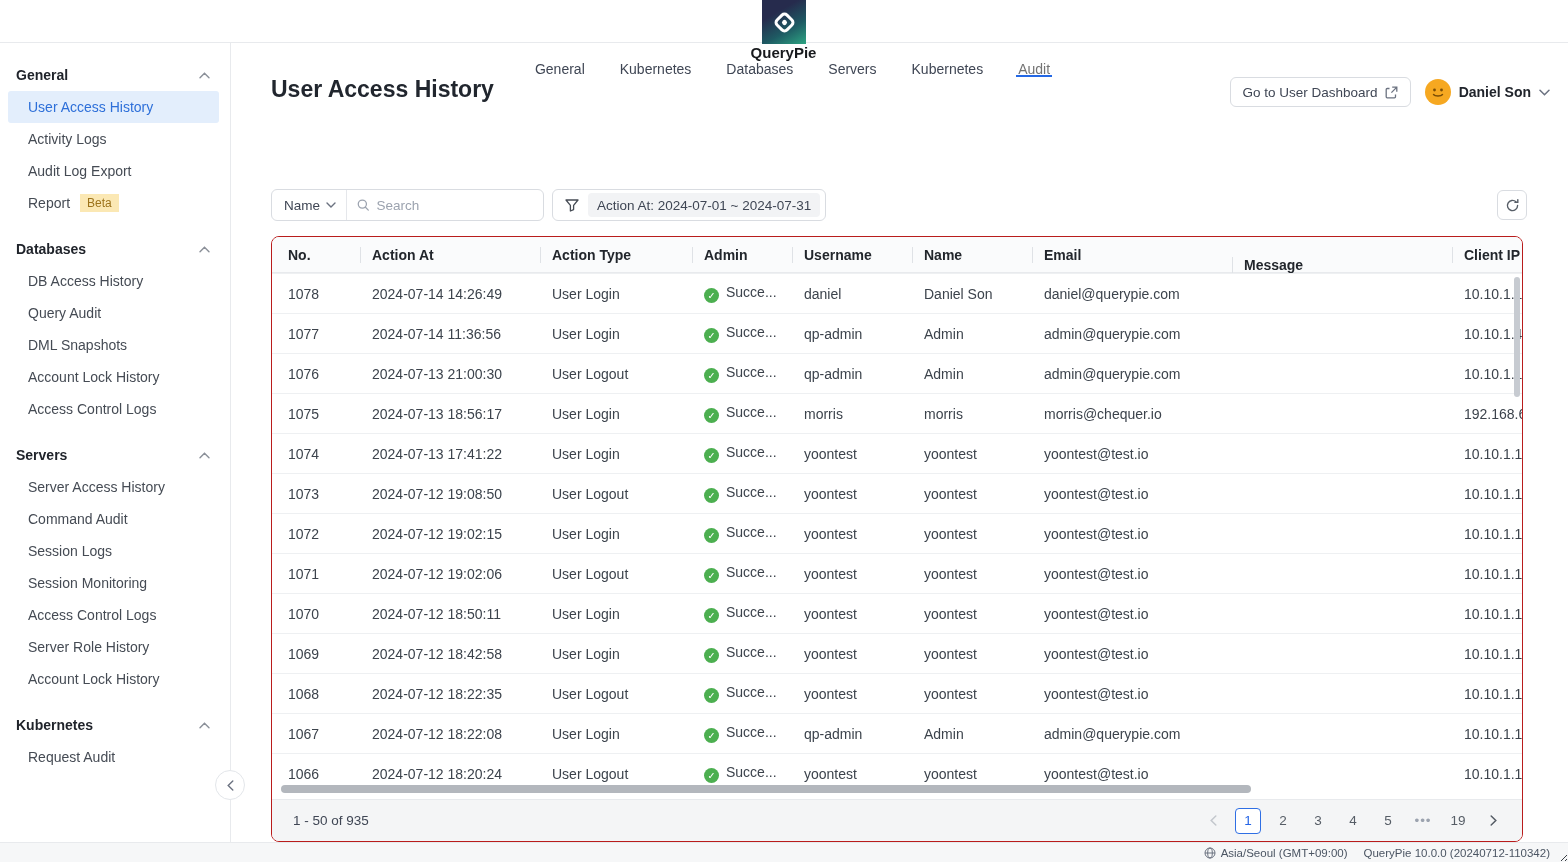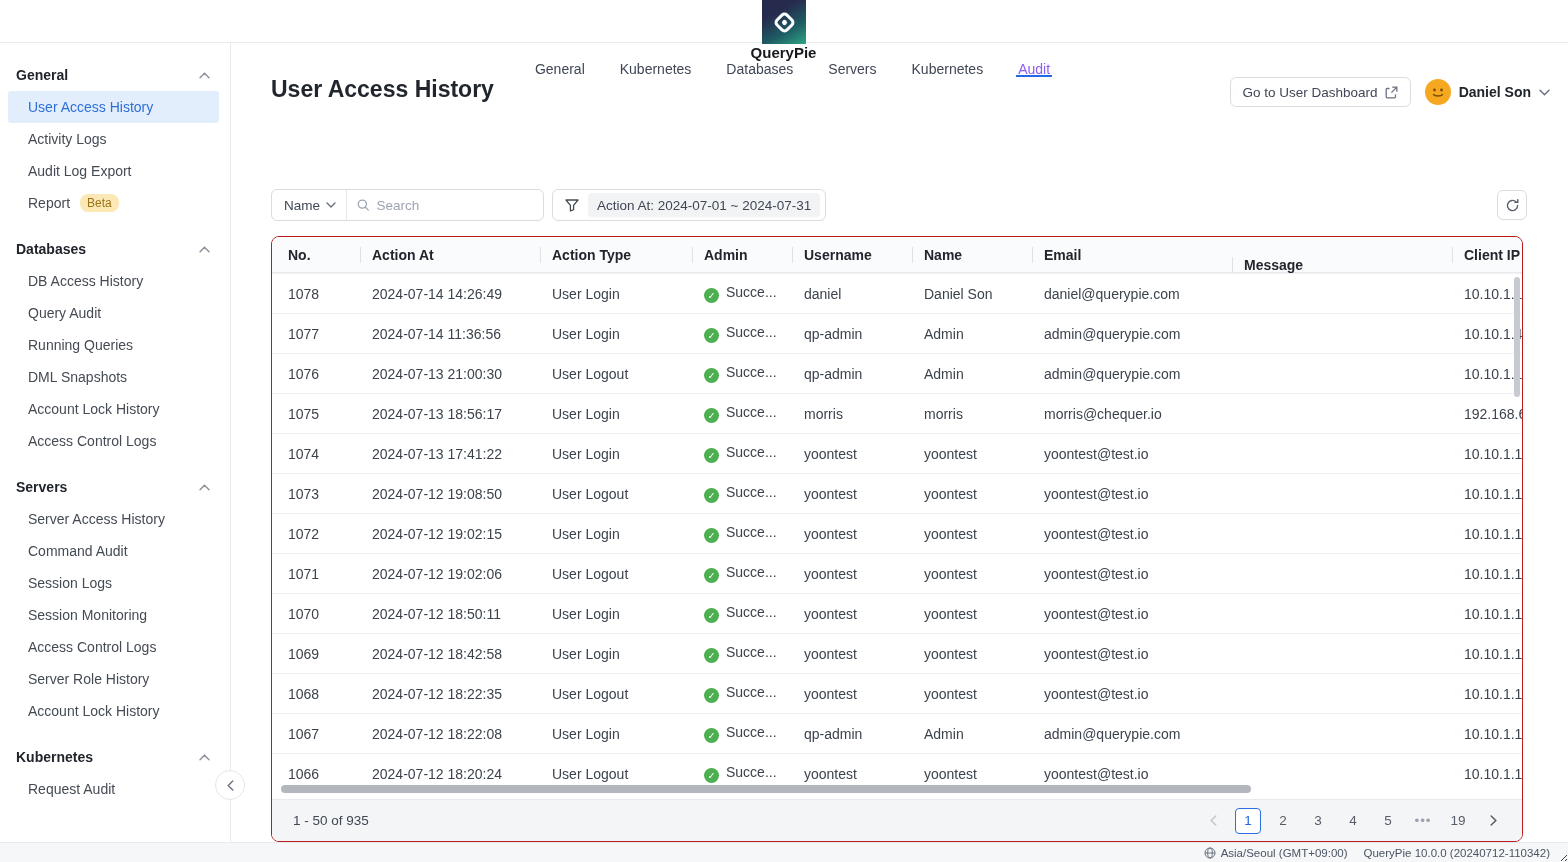--- a/index.html
+++ b/index.html
@@ -13,21 +13,21 @@
     background:linear-gradient(150deg,#262b4d 30%,#1e5a63 65%,#2ea583 100%);
     display:flex; align-items:center; justify-content:center; }
   .logo-mark { width:17px; height:17px; border:3px solid #fff; border-radius:5px;
     transform:rotate(45deg); display:flex; align-items:center; justify-content:center; }
   .logo-mark i { width:5px; height:5px; background:#fff; border-radius:50%; display:block; }
   .brand { font-size:15px; font-weight:700; color:#17191c; padding:0 19px 0 18px; }
   .nav-divider { width:1px; height:22px; background:#e5e7eb; }
   .nav-items { display:flex; align-items:center; gap:35px; padding-left:17px; height:100%; }
   .nav-item { font-size:14px; color:#3f4654; height:100%; display:flex; align-items:center;
     position:relative; cursor:pointer; }
-  .nav-item.active { color:#8b5cf6; }
+  .nav-item.active { color:#737373; }
   .nav-item.active::after { content:""; position:absolute; left:-2px; right:-2px; bottom:0;
     height:2px; background:#2468e5; }
   .topnav-right { margin-left:auto; display:flex; align-items:center; gap:14px; padding-right:18px; }
   .dash-btn { height:30px; border:1px solid #d9dce1; border-radius:6px; background:#fff;
     display:flex; align-items:center; gap:7px; padding:0 12px; font-size:13.5px; color:#3f4654;
     cursor:pointer; }
   .user-chip { display:flex; align-items:center; gap:8px; cursor:pointer; }
   .user-name { font-size:14px; font-weight:600; color:#20242b; }
 
   
@@ -35,21 +35,21 @@
     border-right:1px solid #e8eaed; padding-top:16px; overflow:hidden; }
   .sec-head { height:32px; display:flex; align-items:center; justify-content:space-between;
     padding:0 20px 0 16px; font-size:14px; font-weight:700; color:#20242b; cursor:pointer; }
   .sec-head svg { flex:0 0 auto; }
   .side-item { height:32px; display:flex; align-items:center; margin:0 11px 0 8px;
     padding-left:20px; font-size:14px; color:#454b54; border-radius:3px; cursor:pointer;
     white-space:nowrap; }
   .side-item.active { background:#e3eefc; color:#2d6fd9; }
   .side-sec { margin-bottom:14px; }
   .beta-badge { margin-left:10px; background:#fbe8b4; color:#9c731b; font-size:12px;
-    padding:2px 7px; border-radius:8px; }
+    padding:2px 7px; border-radius:0; }
   .collapse-btn { position:absolute; left:215px; top:770px; width:30px; height:30px;
     border-radius:50%; background:#fff; border:1px solid #e3e6ea; display:flex;
     align-items:center; justify-content:center; z-index:30; cursor:pointer; }
 
   
   .main { position:absolute; left:231px; top:43px; right:0; bottom:20px; background:#fff; }
   .page-title { position:absolute; left:40px; top:33px; font-size:23px; font-weight:700;
     color:#21262e; }
   .filter-row { position:absolute; left:40px; top:146px; right:41px; height:32px; }
   .search-group { position:absolute; left:0; top:0; width:273px; height:32px;
@@ -215,23 +215,20 @@
     <div>
 
         <div class="side-item">
           <span>DB Access History</span>
         </div>
 
         <div class="side-item">
           <span>Query Audit</span>
         </div>
 
-        <div class="side-item">
-          <span>Running Queries</span>
-        </div>
 
         <div class="side-item">
           <span>DML Snapshots</span>
         </div>
 
         <div class="side-item">
           <span>Account Lock History</span>
         </div>
 
         <div class="side-item">

